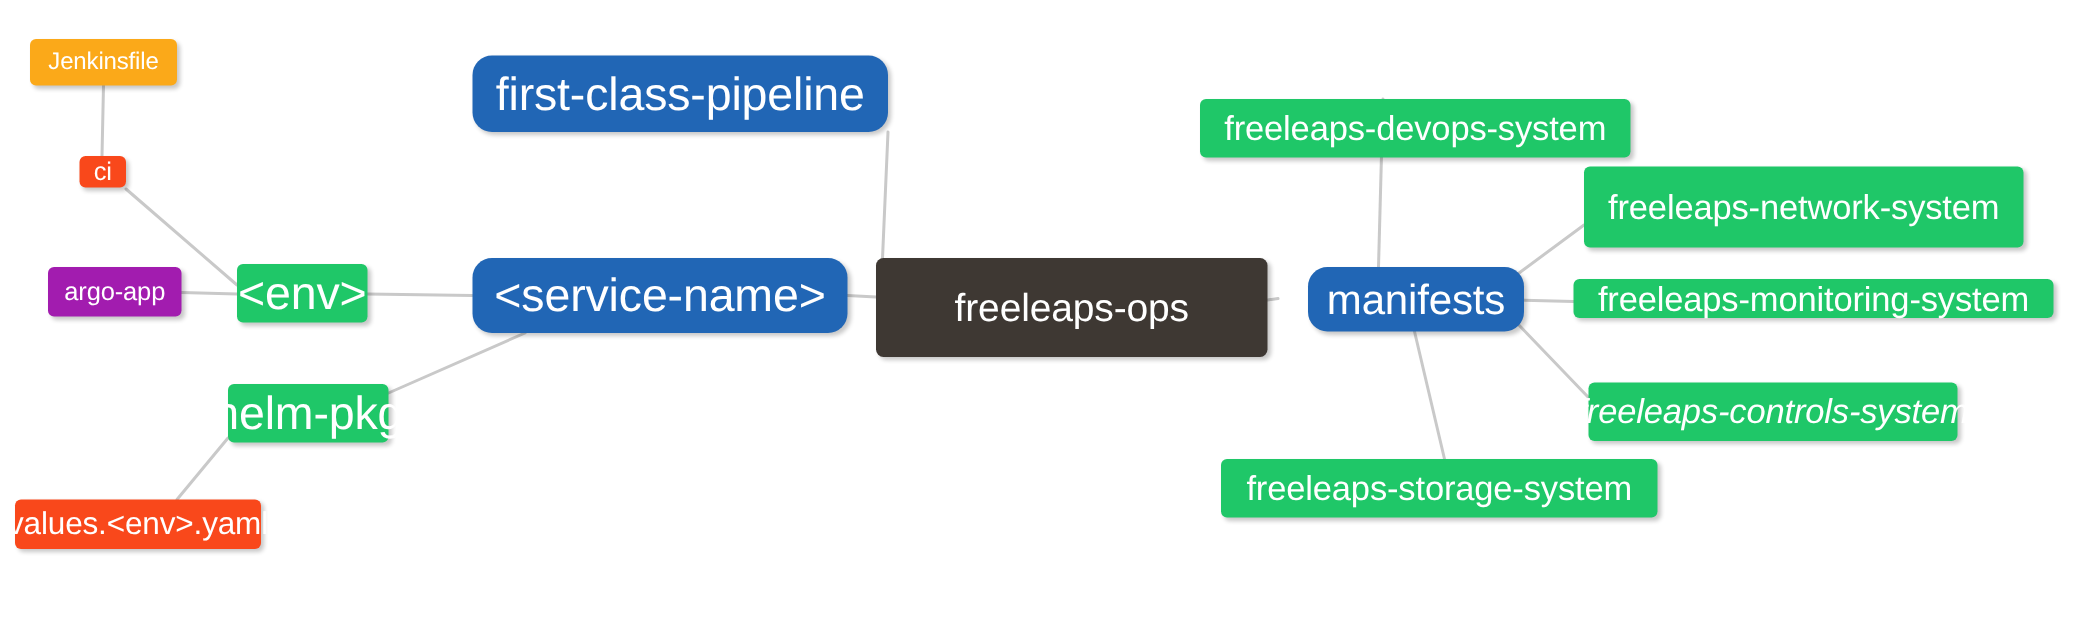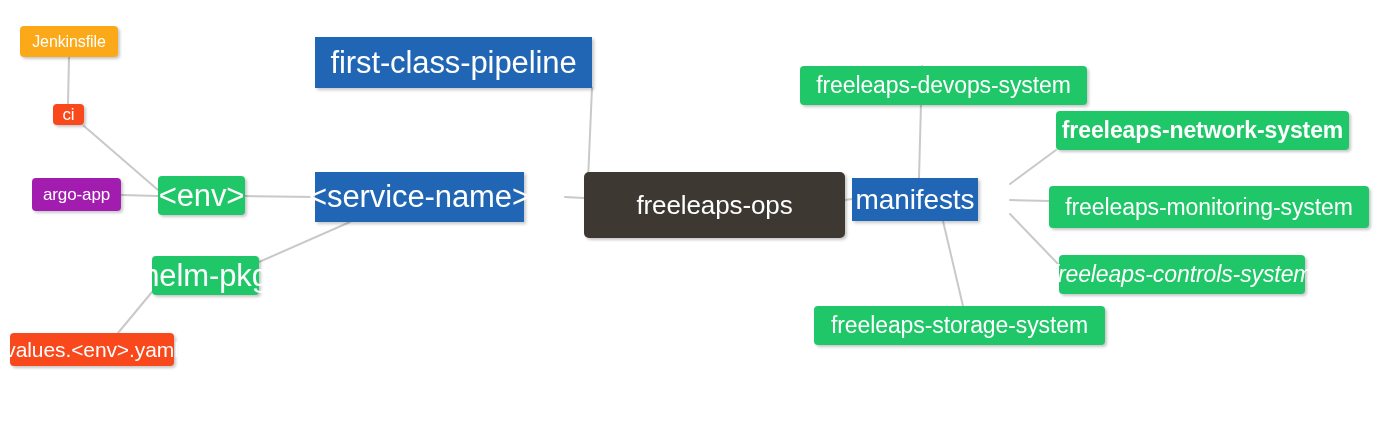--- a/index.html
+++ b/index.html
@@ -40,21 +40,21 @@
     user-select: none;
   }
   .lvl-root {
     background: #3e3833;
     font-size: 26px;
     border-radius: 5px;
   }
   .lvl-1 {
     background: #2166b5;
     font-size: 31px;
-    border-radius: 0;
+    border-radius: 13px;
   }
   .lvl-1.small {
     font-size: 28px;
   }
   .lvl-2 {
     background: #1fc768;
     font-size: 23px;
     border-radius: 4px;
   }
   .lvl-2.mid {
@@ -90,27 +90,27 @@
       <line x1="152" y1="292" x2="118" y2="333" stroke="#c9c9c9" stroke-width="2" stroke-linecap="round"></line>
       <line x1="919" y1="178" x2="922" y2="66" stroke="#c9c9c9" stroke-width="2" stroke-linecap="round"></line>
       <line x1="1010" y1="184" x2="1056" y2="150" stroke="#c9c9c9" stroke-width="2" stroke-linecap="round"></line>
       <line x1="1010" y1="200" x2="1049" y2="201" stroke="#c9c9c9" stroke-width="2" stroke-linecap="round"></line>
       <line x1="1010" y1="214" x2="1059" y2="265" stroke="#c9c9c9" stroke-width="2" stroke-linecap="round"></line>
       <line x1="943" y1="221" x2="963" y2="306" stroke="#c9c9c9" stroke-width="2" stroke-linecap="round"></line>
     </svg>
   <div id="node-layer">
       <div class="node lvl-root" style="left: 584px; top: 172px; width: 261px; height: 66px; background: rgb(62, 56, 51);">freeleaps-ops</div>
       <div class="node lvl-1" style="left: 315px; top: 37px; width: 277px; height: 51px; background: rgb(33, 102, 181);">first-class-pipeline</div>
-      <div class="node lvl-1" style="left: 315px; top: 172px; width: 209px; height: 50px; background: rgb(33, 102, 181);">&lt;service-name&gt;</div>
-      <div class="node lvl-1 small" style="left: 852px; top: 178px; width: 126px; height: 43px; background: rgb(33, 102, 181);">manifests</div>
+      <div class="node lvl-1" style="left: 315px; top: 172px; width: 250px; height: 50px; background: rgb(33, 102, 181);">&lt;service-name&gt;</div>
+      <div class="node lvl-1 small" style="left: 872px; top: 178px; width: 144px; height: 43px; background: rgb(33, 102, 181);">manifests</div>
       <div class="node lvl-2 mid" style="left: 158px; top: 176px; width: 87px; height: 39px; background: rgb(31, 199, 104);">&lt;env&gt;</div>
       <div class="node lvl-2 mid" style="left: 152px; top: 256px; width: 107px; height: 39px; background: rgb(31, 199, 104);">helm-pkg</div>
       <div class="node lvl-2" style="left: 800px; top: 27px; width: 287px; height: 39px; background: rgb(31, 199, 104); margin-top: 39px;">freeleaps-devops-system</div>
-      <div class="node lvl-2" style="left: 1056px; top: 111px; width: 293px; height: 39px; background: rgb(31, 199, 104); font-weight: bold;">freeleaps-network-system</div>
-      <div class="node lvl-2" style="left: 1049px; top: 186px; width: 320px; height: 42px; background: rgb(31, 199, 104);">freeleaps-monitoring-system</div>
+      <div class="node lvl-2" style="left: 1056px; top: 111px; width: 293px; height: 54px; background: rgb(31, 199, 104);">freeleaps-network-system</div>
+      <div class="node lvl-2" style="left: 1049px; top: 186px; width: 320px; height: 26px; background: rgb(31, 199, 104);">freeleaps-monitoring-system</div>
       <div class="node lvl-2" style="left: 1059px; top: 255px; width: 246px; height: 39px; background: rgb(31, 199, 104); font-style: italic;">freeleaps-controls-system</div>
       <div class="node lvl-2" style="left: 814px; top: 306px; width: 291px; height: 39px; background: rgb(31, 199, 104);">freeleaps-storage-system</div>
       <div class="node lvl-3" style="left: 53px; top: 104px; width: 31px; height: 21px; background: rgb(249, 72, 27);">ci</div>
       <div class="node lvl-3" style="left: 32px; top: 178px; width: 89px; height: 33px; background: #a21caf;">argo-app</div>
       <div class="node lvl-3 tiny" style="left: 10px; top: 333px; width: 164px; height: 33px; background: rgb(249, 72, 27);">values.&lt;env&gt;.yaml</div>
       <div class="node lvl-jenkins" style="left: 20px; top: 26px; width: 98px; height: 31px; background: rgb(251, 169, 25);">Jenkinsfile</div>
     </div>
 </div>
 
 </body></html>

